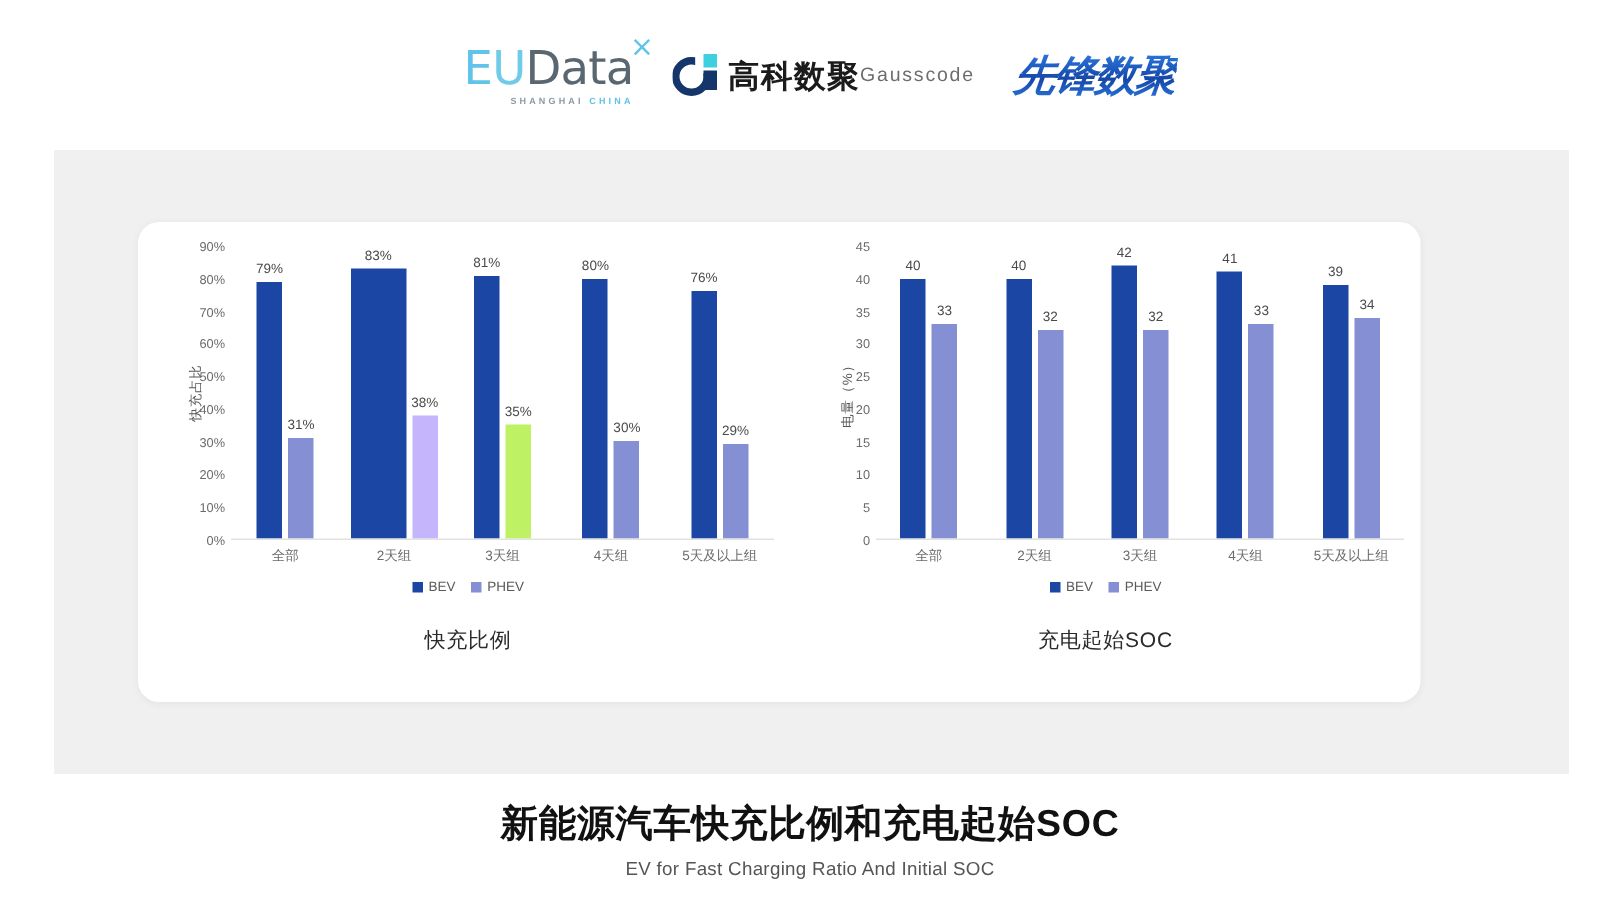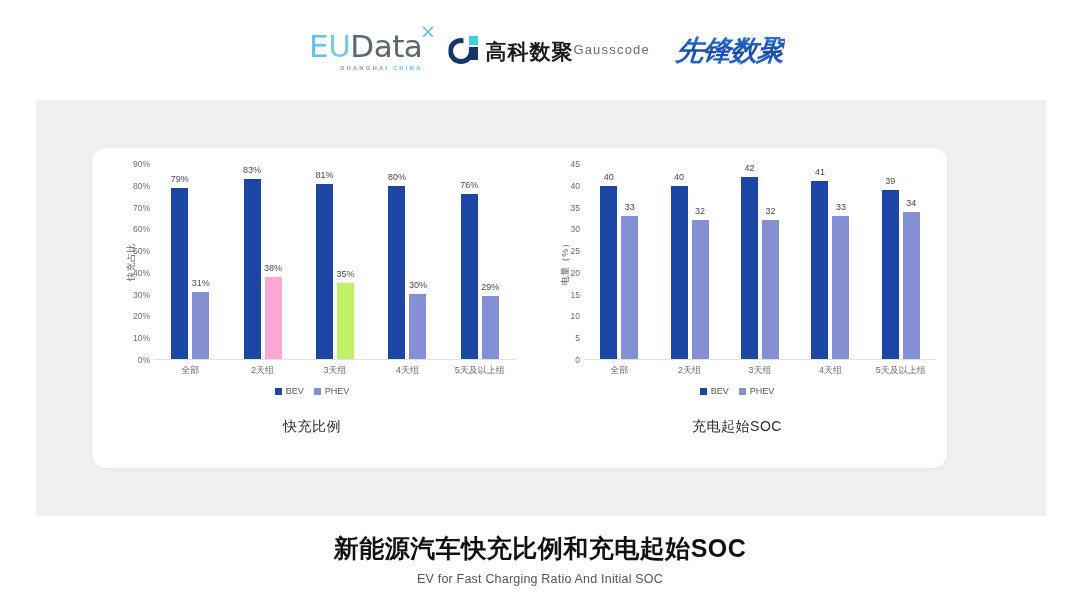--- a/index.html
+++ b/index.html
@@ -197,24 +197,24 @@
       <div class="bars">
           <div class="group">
             <div class="bar bar-bev" style="height: 87.7778%; background: rgb(27, 70, 164);">
               <span class="val">79%</span>
             </div>
             <div class="bar bar-phev" style="height: 34.4444%; background: rgb(132, 144, 211);">
               <span class="val">31%</span>
             </div>
           </div>
           <div class="group">
-            <div class="bar bar-bev" style="height: 92.2222%; background: rgb(27, 70, 164);">
+            <div class="bar bar-bev" style="height: 92.2222%; background: rgb(27, 70, 164); padding-left: 20px;">
               <span class="val">83%</span>
             </div>
-            <div class="bar bar-phev" style="height: 42.2222%; background: #f9a8d4;">
+            <div class="bar bar-phev" style="height: 42.2222%; background: #c4b5fd;">
               <span class="val">38%</span>
             </div>
           </div>
           <div class="group">
             <div class="bar bar-bev" style="height: 90%; background: rgb(27, 70, 164); text-align: right;">
               <span class="val">81%</span>
             </div>
             <div class="bar bar-phev" style="height: 38.8889%; background: #bef264;">
               <span class="val">35%</span>
             </div>

